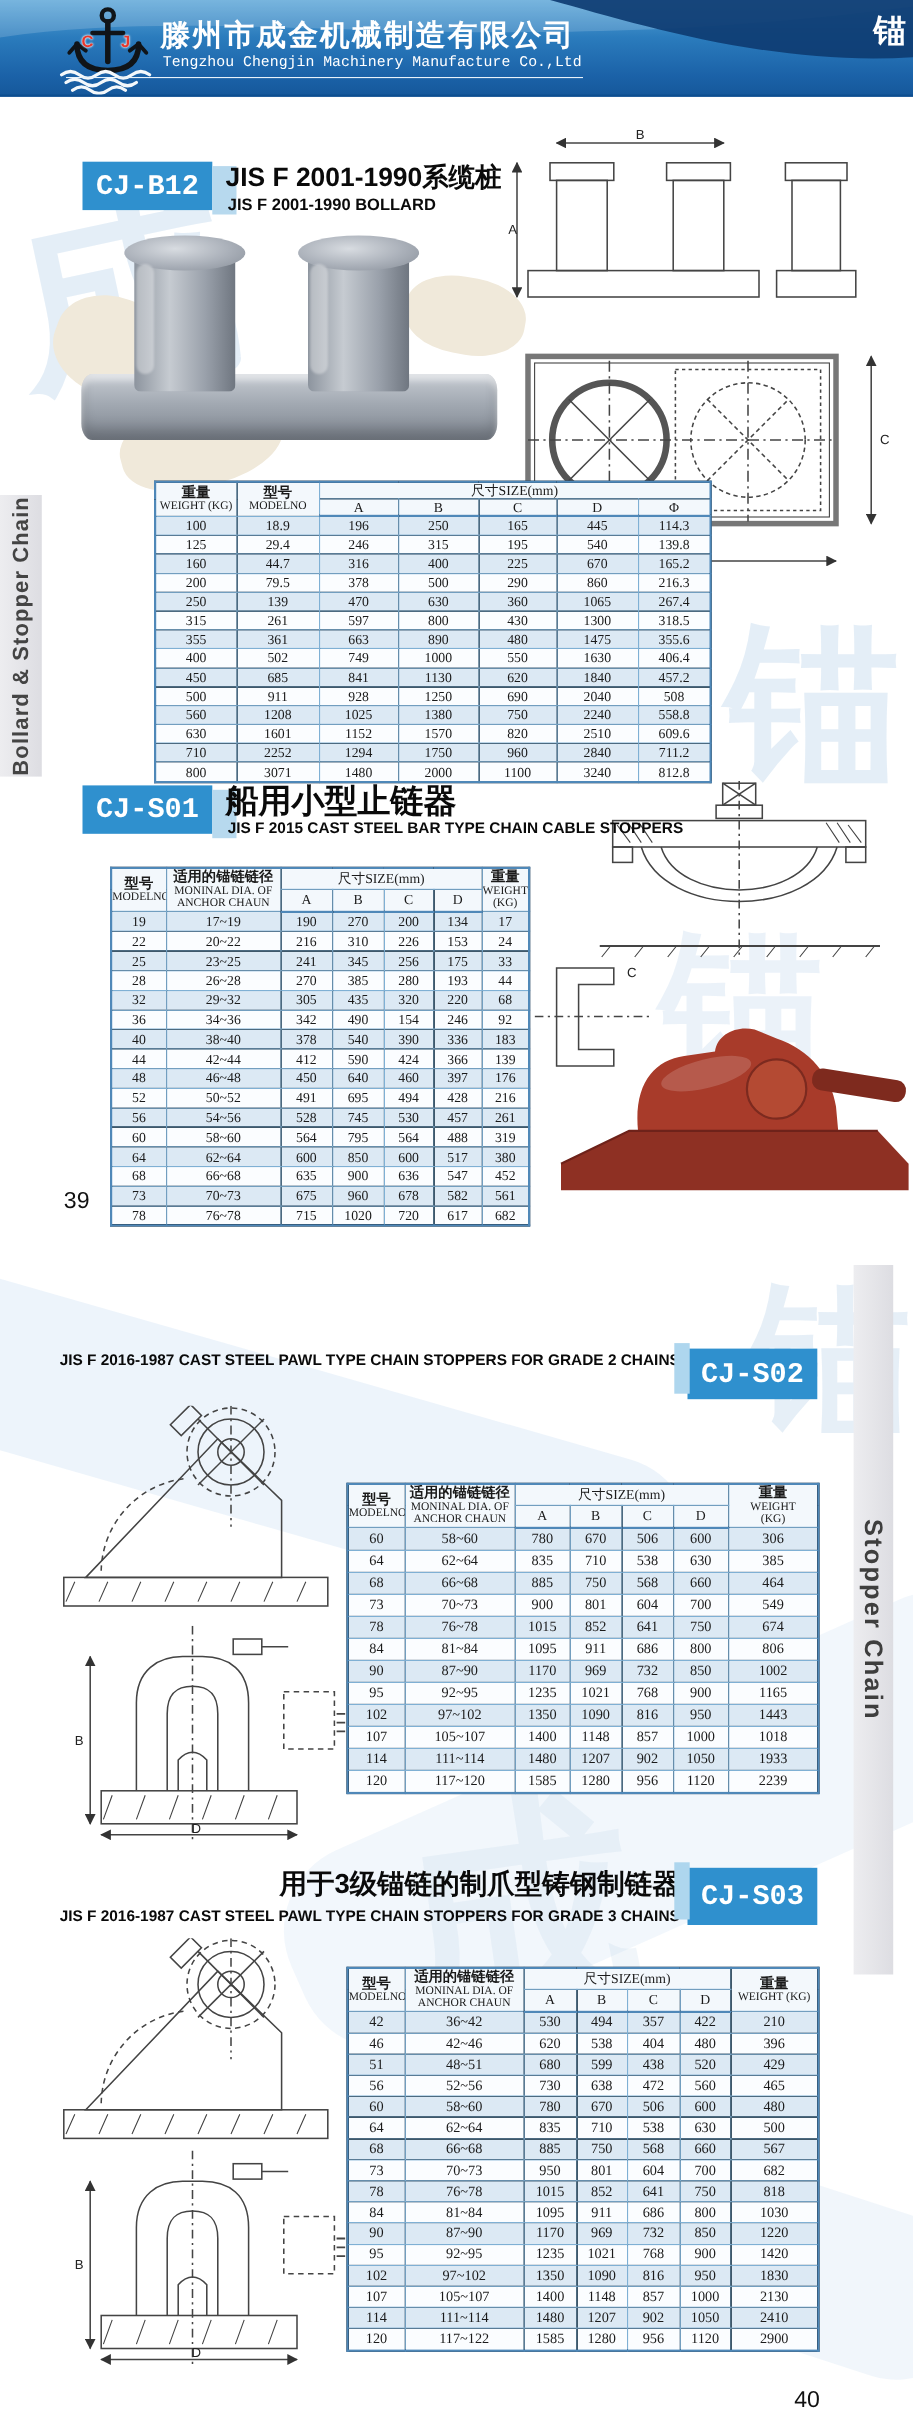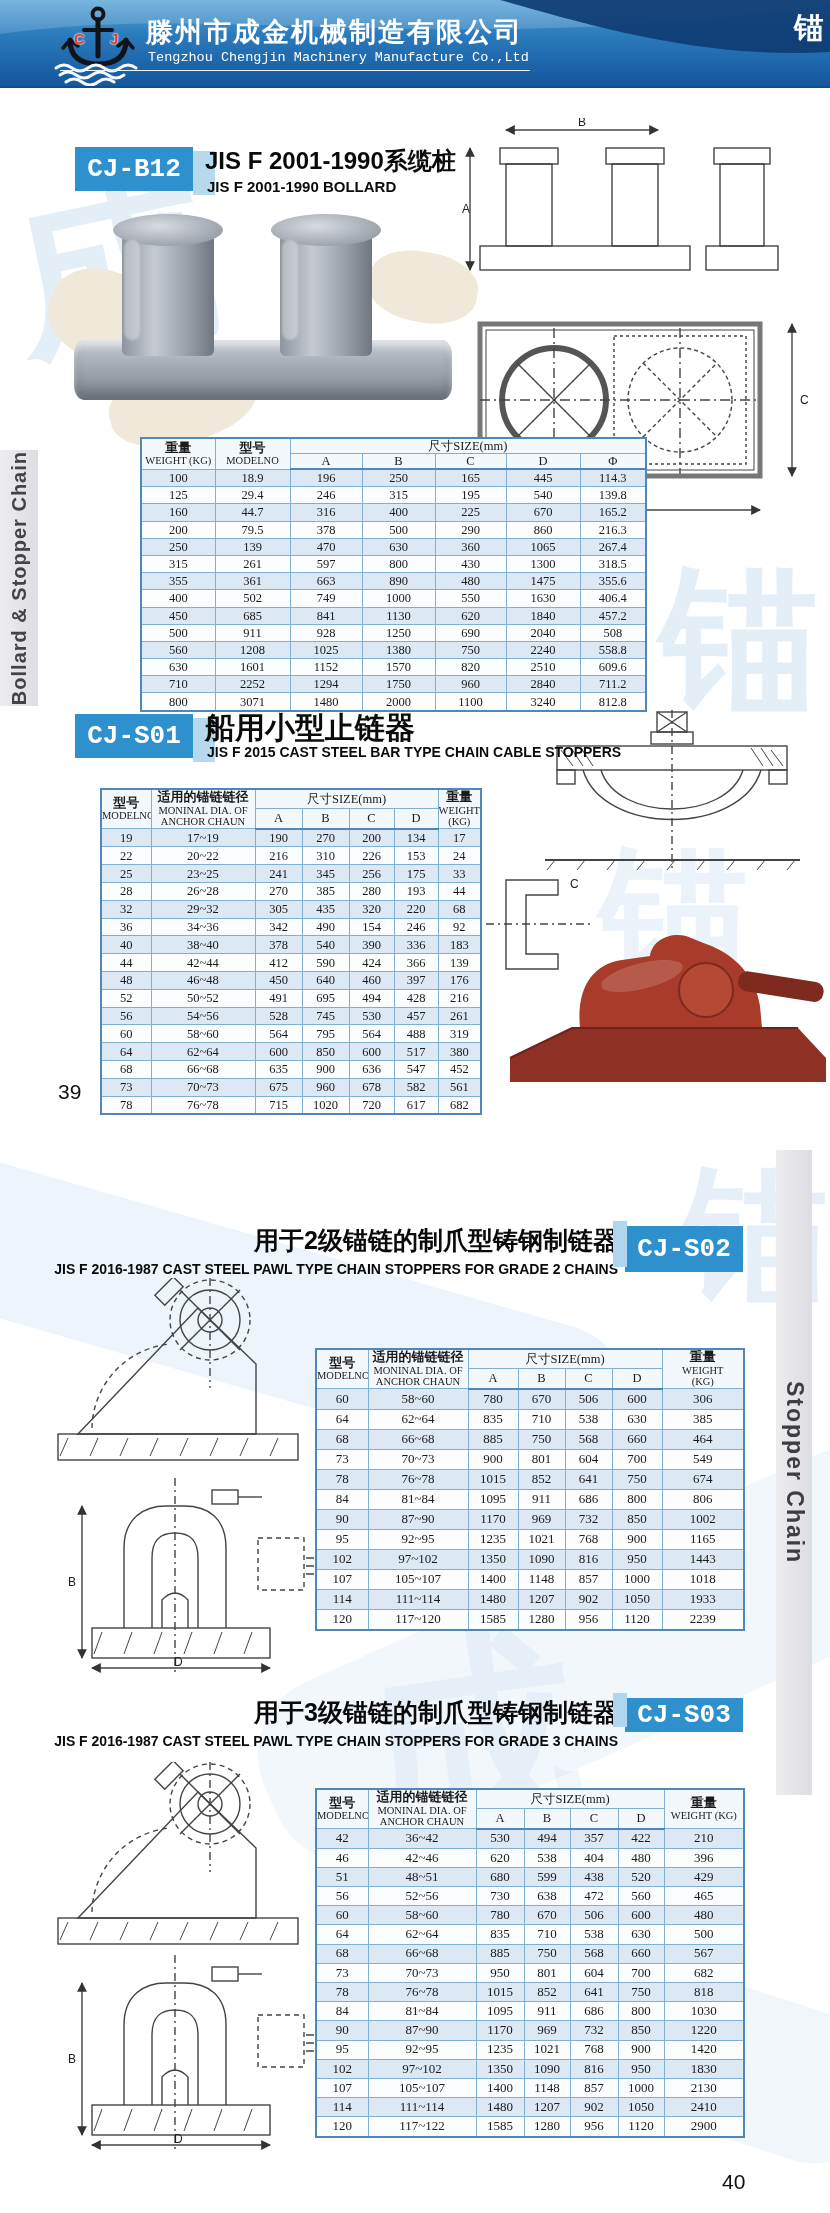--- a/index.html
+++ b/index.html
@@ -571,21 +571,20 @@
   <div class="swoosh" style="left:240px;top:1560px;width:720px;height:190px;transform:rotate(-24deg);opacity:.4;"></div>
   <div class="swoosh" style="left:340px;top:1950px;width:560px;height:150px;transform:rotate(18deg);opacity:.45;"></div>
   <div class="wm" style="left:680px;top:1160px;font-size:150px;color:rgba(165,198,228,.28);">锚</div>
   <div class="wm" style="left:360px;top:1630px;font-size:220px;color:rgba(176,205,230,.18);transform:rotate(-8deg);">成</div>
 
   <div class="side-band" style="left:776px;top:1150px;width:36px;height:645px;">
     <span class="v-down">Stopper Chain</span>
   </div>
 
   <div class="title-block-r" style="top:1224px;">
-    <div class="cn">用于2级锚链的制爪型铸钢制链器</div>
     <div class="en">JIS F 2016-1987 CAST STEEL PAWL TYPE CHAIN STOPPERS FOR GRADE 2 CHAINS</div>
   </div>
   <div class="badge sh-left" style="left:625px;top:1226px;height:46px;">CJ-S02</div>
 
   <svg class="drawing" style="left:48px;top:1278px;" width="262" height="192" viewBox="0 0 262 192">
     <g stroke="#444" fill="none" stroke-width="1.4">
       <rect x="10" y="156" width="240" height="26"></rect>
       <path d="M20,160 l-8,18 M50,160 l-8,18 M80,160 l-8,18 M110,160 l-8,18 M140,160 l-8,18 M170,160 l-8,18 M200,160 l-8,18 M230,160 l-8,18" stroke-width="1"></path>
       <path d="M30,156 L150,30 L208,86 L208,156 Z"></path>
       <circle cx="162" cy="42" r="30"></circle>
@@ -767,21 +766,21 @@
           <td>1120</td>
           <td>2239</td>
         </tr>
       </tbody>
   </table>
 
   <div class="title-block-r" style="top:1696px;">
     <div class="cn">用于3级锚链的制爪型铸钢制链器</div>
     <div class="en">JIS F 2016-1987 CAST STEEL PAWL TYPE CHAIN STOPPERS FOR GRADE 3 CHAINS</div>
   </div>
-  <div class="badge sh-left" style="left:625px;top:1698px;height:34px;">CJ-S03</div>
+  <div class="badge sh-left" style="left:625px;top:1698px;height:52px;">CJ-S03</div>
 
   <svg class="drawing" style="left:48px;top:1762px;" width="262" height="192" viewBox="0 0 262 192">
     <g stroke="#444" fill="none" stroke-width="1.4">
       <rect x="10" y="156" width="240" height="26"></rect>
       <path d="M20,160 l-8,18 M50,160 l-8,18 M80,160 l-8,18 M110,160 l-8,18 M140,160 l-8,18 M170,160 l-8,18 M200,160 l-8,18 M230,160 l-8,18" stroke-width="1"></path>
       <path d="M30,156 L150,30 L208,86 L208,156 Z"></path>
       <circle cx="162" cy="42" r="30"></circle>
       <circle cx="162" cy="42" r="12"></circle>
       <circle cx="162" cy="42" r="40" stroke-dasharray="5 4"></circle>
       <line x1="132" y1="12" x2="192" y2="72"></line>

